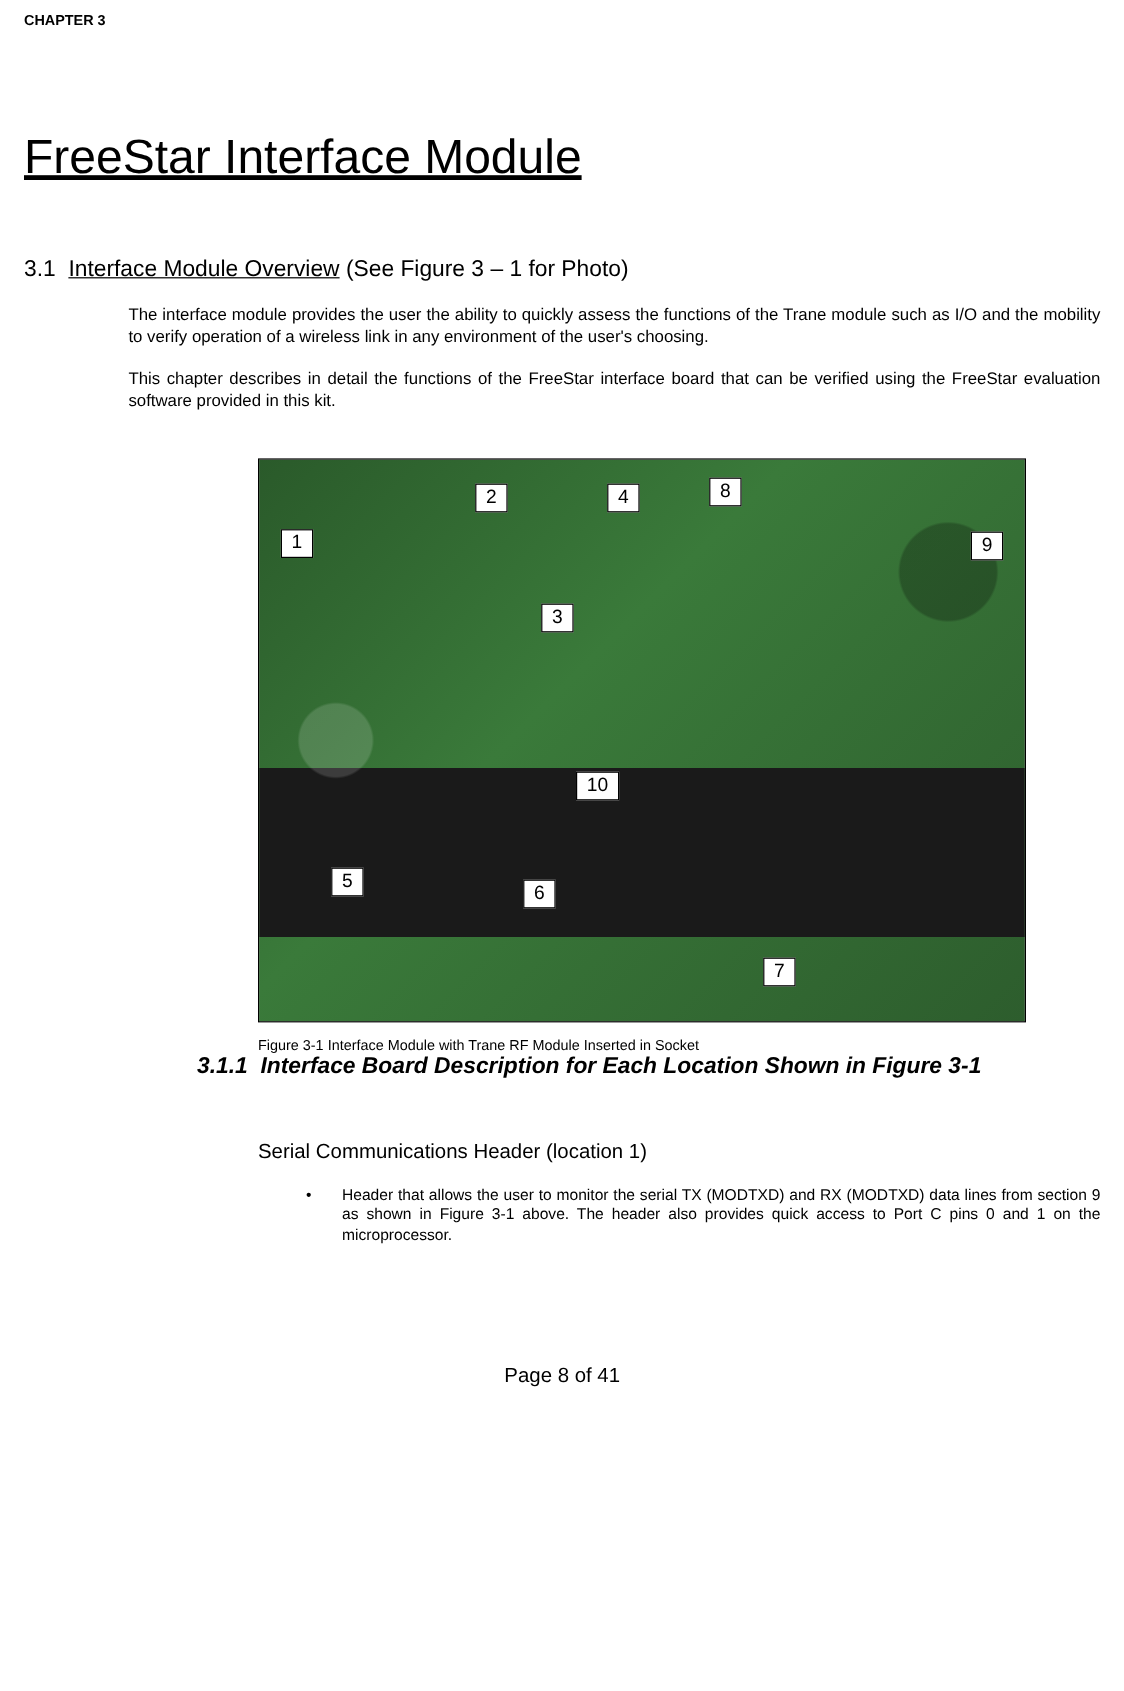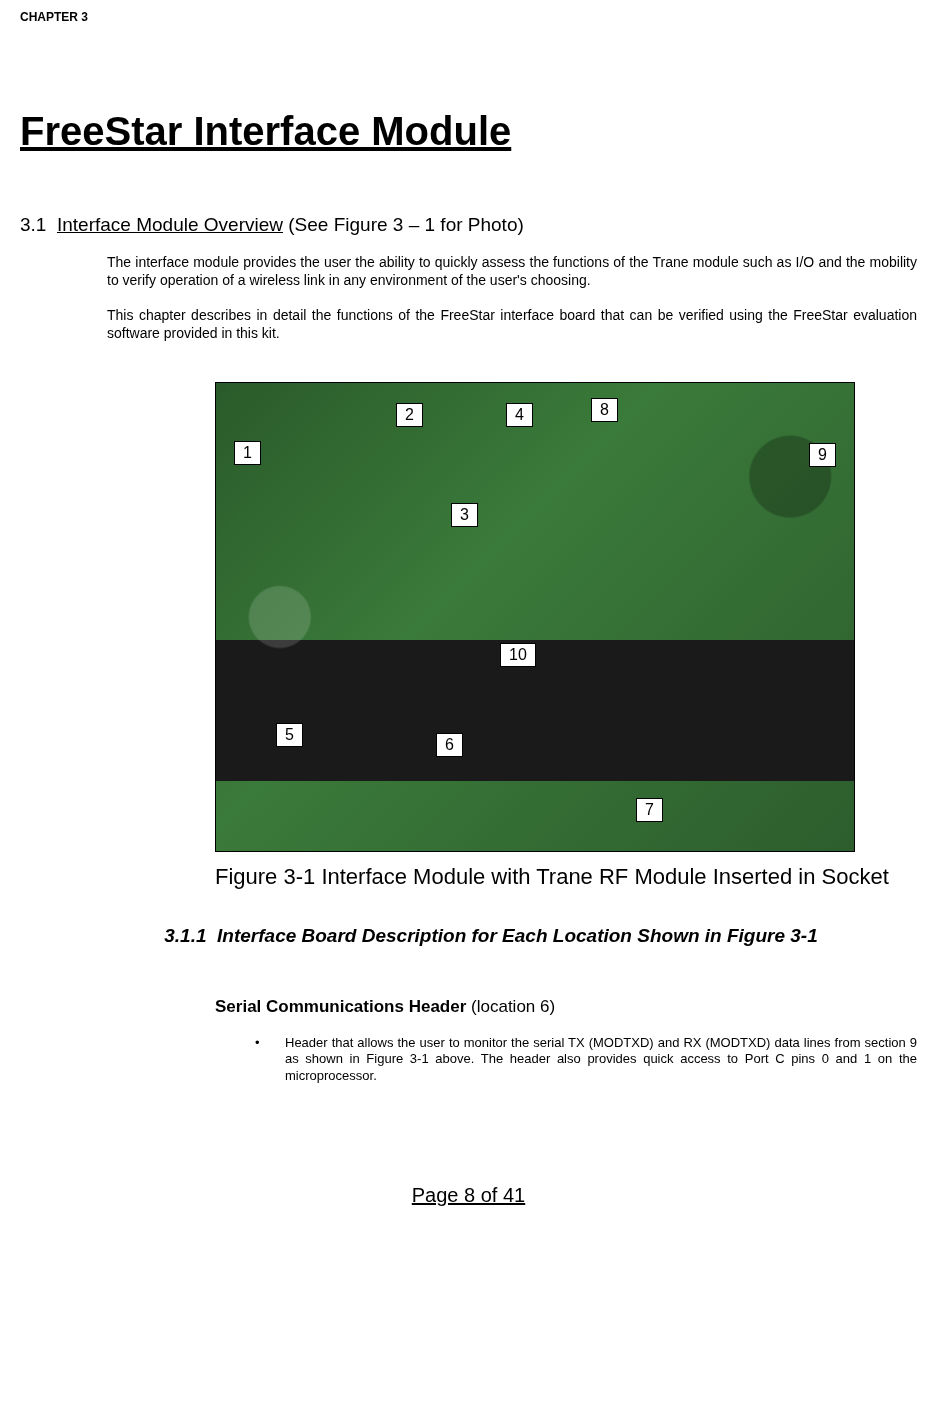--- a/index.html
+++ b/index.html
@@ -14,21 +14,21 @@
       width: 937px;
       margin: 0 auto;
       padding: 10px 20px 20px 20px;
     }
     .chapter-label {
       font-weight: bold;
       font-size: 12px;
       margin-bottom: 85px;
     }
     .chapter-title {
-      font-weight: bold;
+      font-weight: normal;
       font-size: 40px;
       text-decoration: underline;
       margin-bottom: 60px;
     }
     .section-heading {
       font-weight: normal;
       font-size: 19px;
       margin-bottom: 18px;
     }
     .section-heading .underlined {
@@ -68,58 +68,56 @@
       background: #fff;
       border: 1px solid #000;
       font-size: 16px;
       padding: 2px 8px;
       font-family: Arial, sans-serif;
       color: #000;
       z-index: 2;
     }
     .figure-caption {
       margin-left: 195px;
-      font-size: 22px;
-      margin-bottom: 35px;
+      font-size: 12px;
     }
     .subsection-heading {
       margin-left: 45px;
       font-weight: bold;
       font-style: italic;
       font-size: 19px;
       margin-bottom: 50px;
       text-align: center;
     }
     .item-heading {
       margin-left: 195px;
       font-size: 17px;
       margin-bottom: 18px;
     }
     .item-heading .bold {
-      font-weight: bold;
+      font-weight: normal;
     }
     .bullet-item {
       margin-left: 235px;
       padding-left: 30px;
       text-indent: -30px;
       font-size: 13px;
       text-align: justify;
       line-height: 1.25;
       margin-bottom: 100px;
     }
     .bullet-item .bullet {
       display: inline-block;
       width: 30px;
       text-indent: 0;
     }
     .page-footer {
       text-align: center;
-      font-size: 20px;
+      font-size: 17px;
       margin-top: 20px;
-      text-decoration: underline;
     }
   </style>
 </head>
 <body>
 
 <div class="chapter-label">CHAPTER 3</div>
 
 <h1 class="chapter-title">FreeStar Interface Module</h1>
 
 <div class="section-heading">
@@ -131,35 +129,35 @@
 <p class="body-text">This chapter describes in detail the functions of the FreeStar interface board that can be verified using the FreeStar evaluation software provided in this kit.</p>
 
 <div class="figure-container">
   <div class="figure">
     <div class="callout" style="top:20px; left:180px;">2</div>
     <div class="callout" style="top:20px; left:290px;">4</div>
     <div class="callout" style="top:15px; left:375px;">8</div>
     <div class="callout" style="top:58px; left:18px;">1</div>
     <div class="callout" style="top:60px; right:18px;">9</div>
     <div class="callout" style="top:120px; left:235px;">3</div>
-    <div class="callout" style="top:260px; left:284px;">10</div>
+    <div class="callout" style="top:260px; left:264px;">10</div>
     <div class="callout" style="top:340px; left:60px;">5</div>
     <div class="callout" style="top:350px; left:220px;">6</div>
     <div class="callout" style="top:415px; left:420px;">7</div>
   </div>
 </div>
 
 <div class="figure-caption">Figure 3-1 Interface Module with Trane RF Module Inserted in Socket</div>
 
 <div class="subsection-heading">
   <span>3.1.1</span>&nbsp;
   <span>Interface Board Description for Each Location Shown in Figure 3-1</span>
 </div>
 
 <div class="item-heading">
-  <span class="bold">Serial Communications Header</span><span> (location 6)</span>
+  <span class="bold">Serial Communications Header</span><span> (location 1)</span>
 </div>
 
 <div class="bullet-item">
   <span class="bullet">•</span><span>Header that allows the user to monitor the serial TX (MODTXD) and RX (MODTXD) data lines from section 9 as shown in Figure 3-1 above.  The header also provides quick access to Port C pins 0 and 1 on the microprocessor.</span>
 </div>
 
 <div class="page-footer">Page 8 of 41</div>
 
 </body></html>

